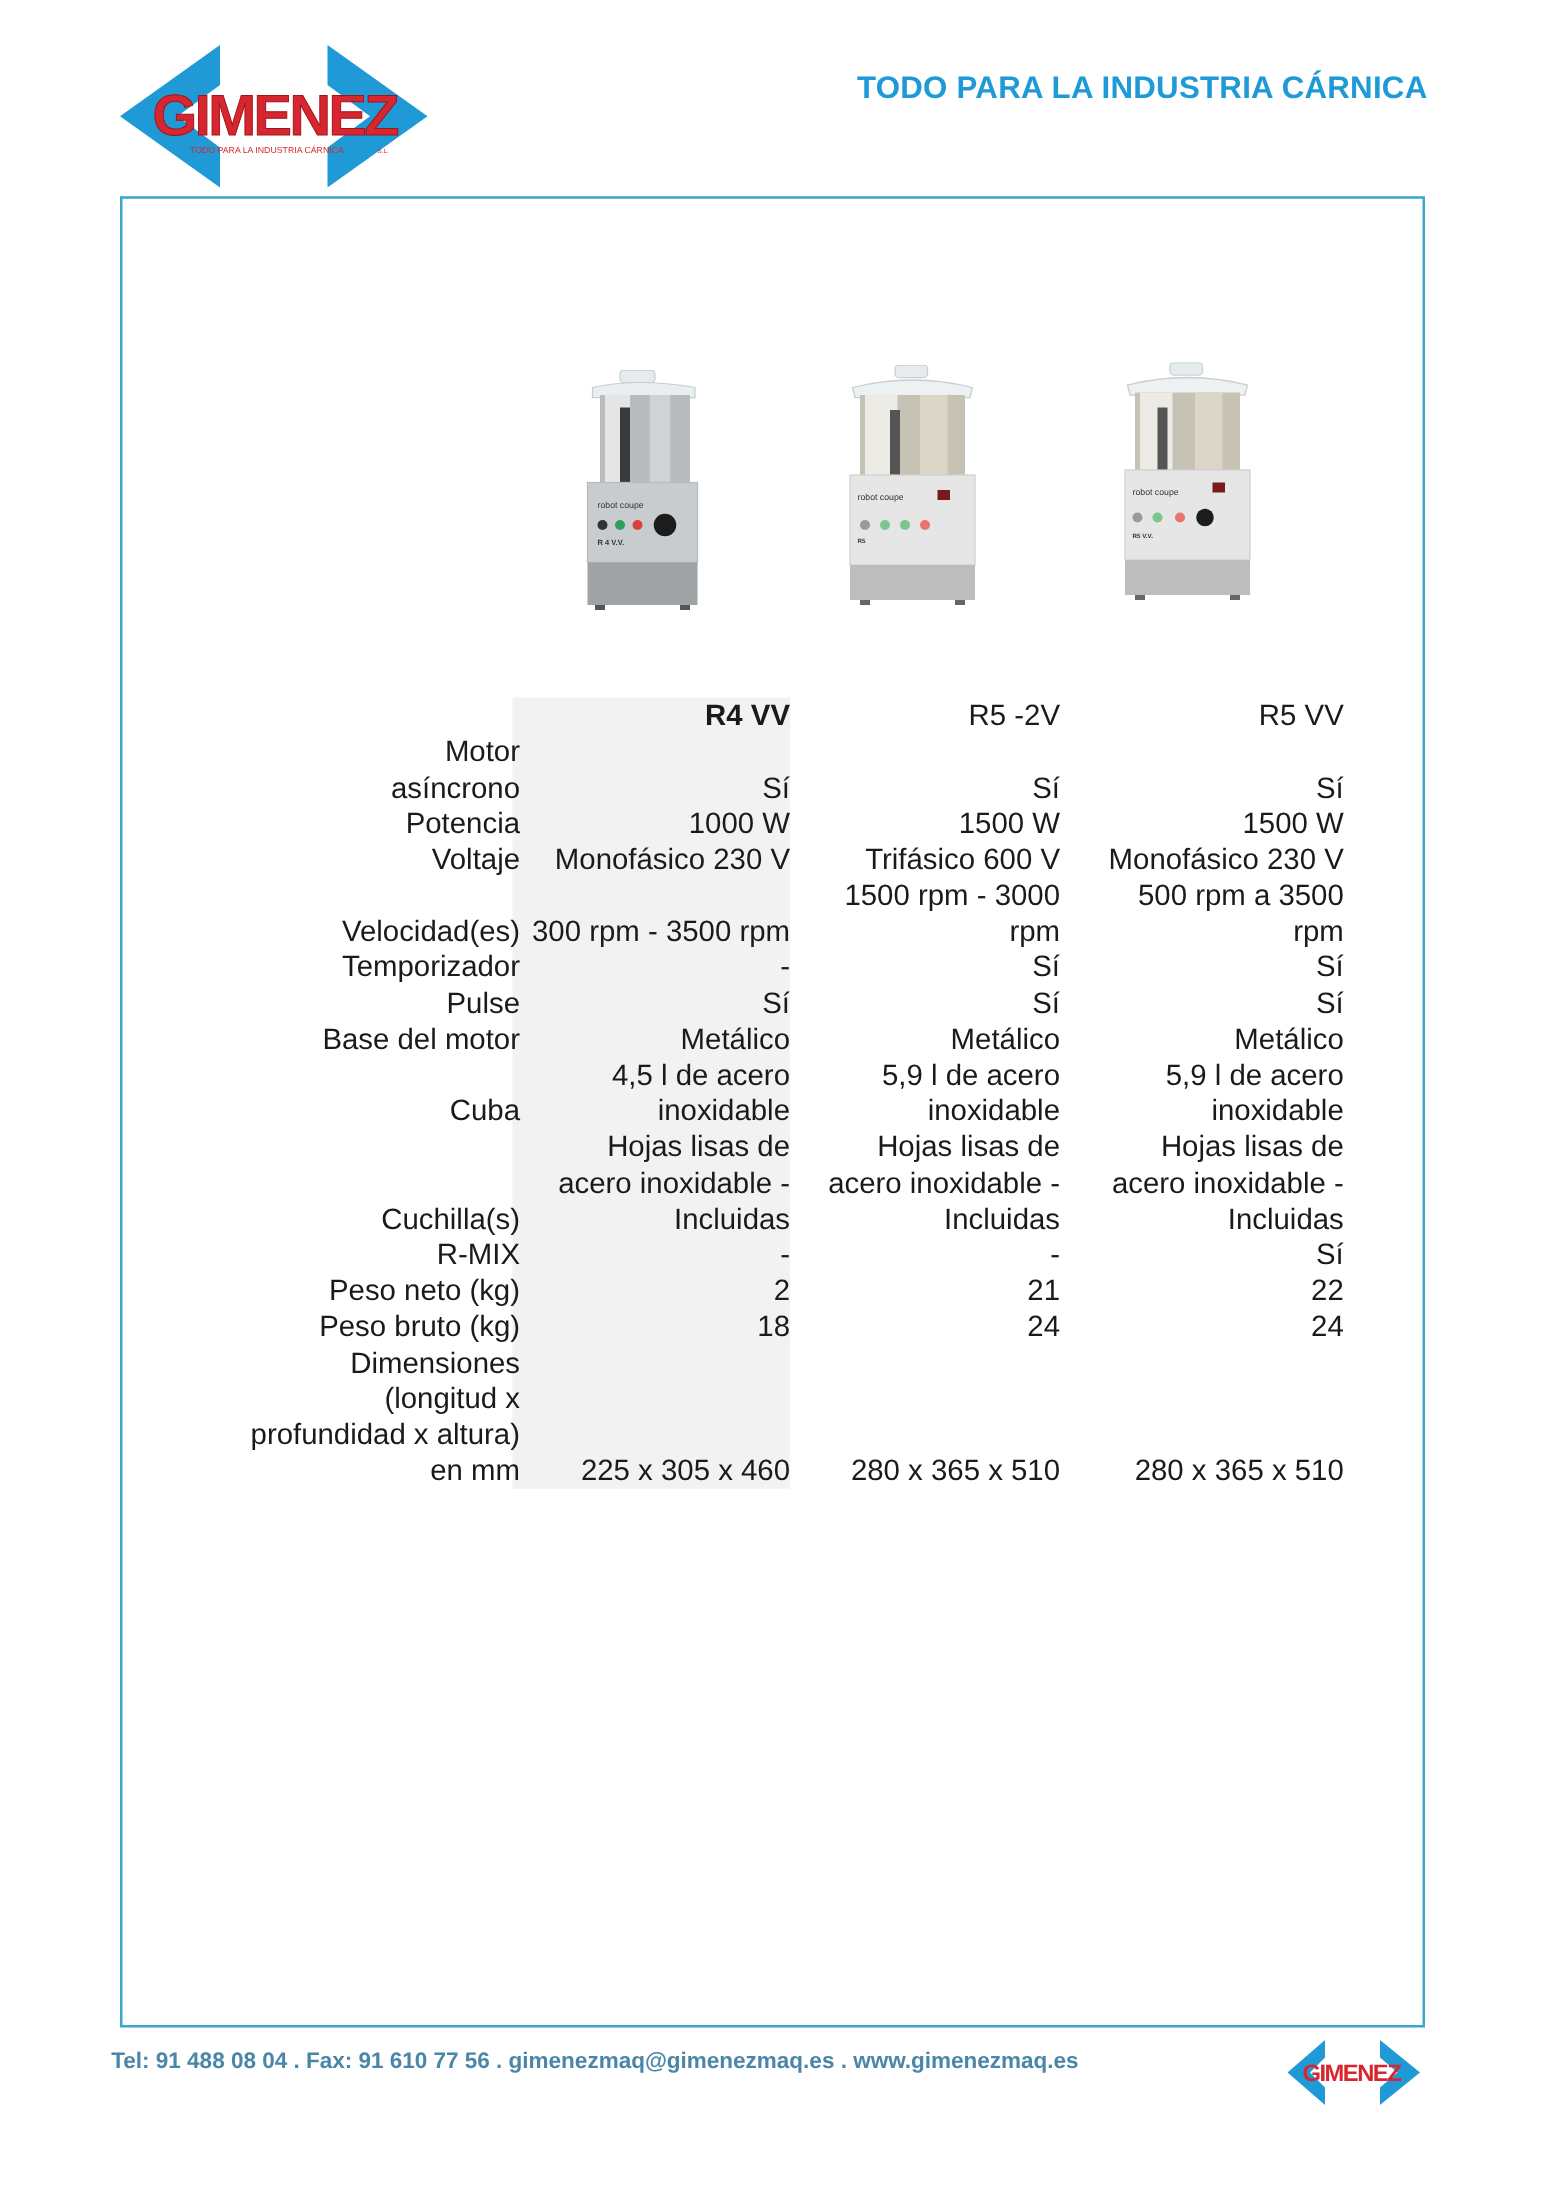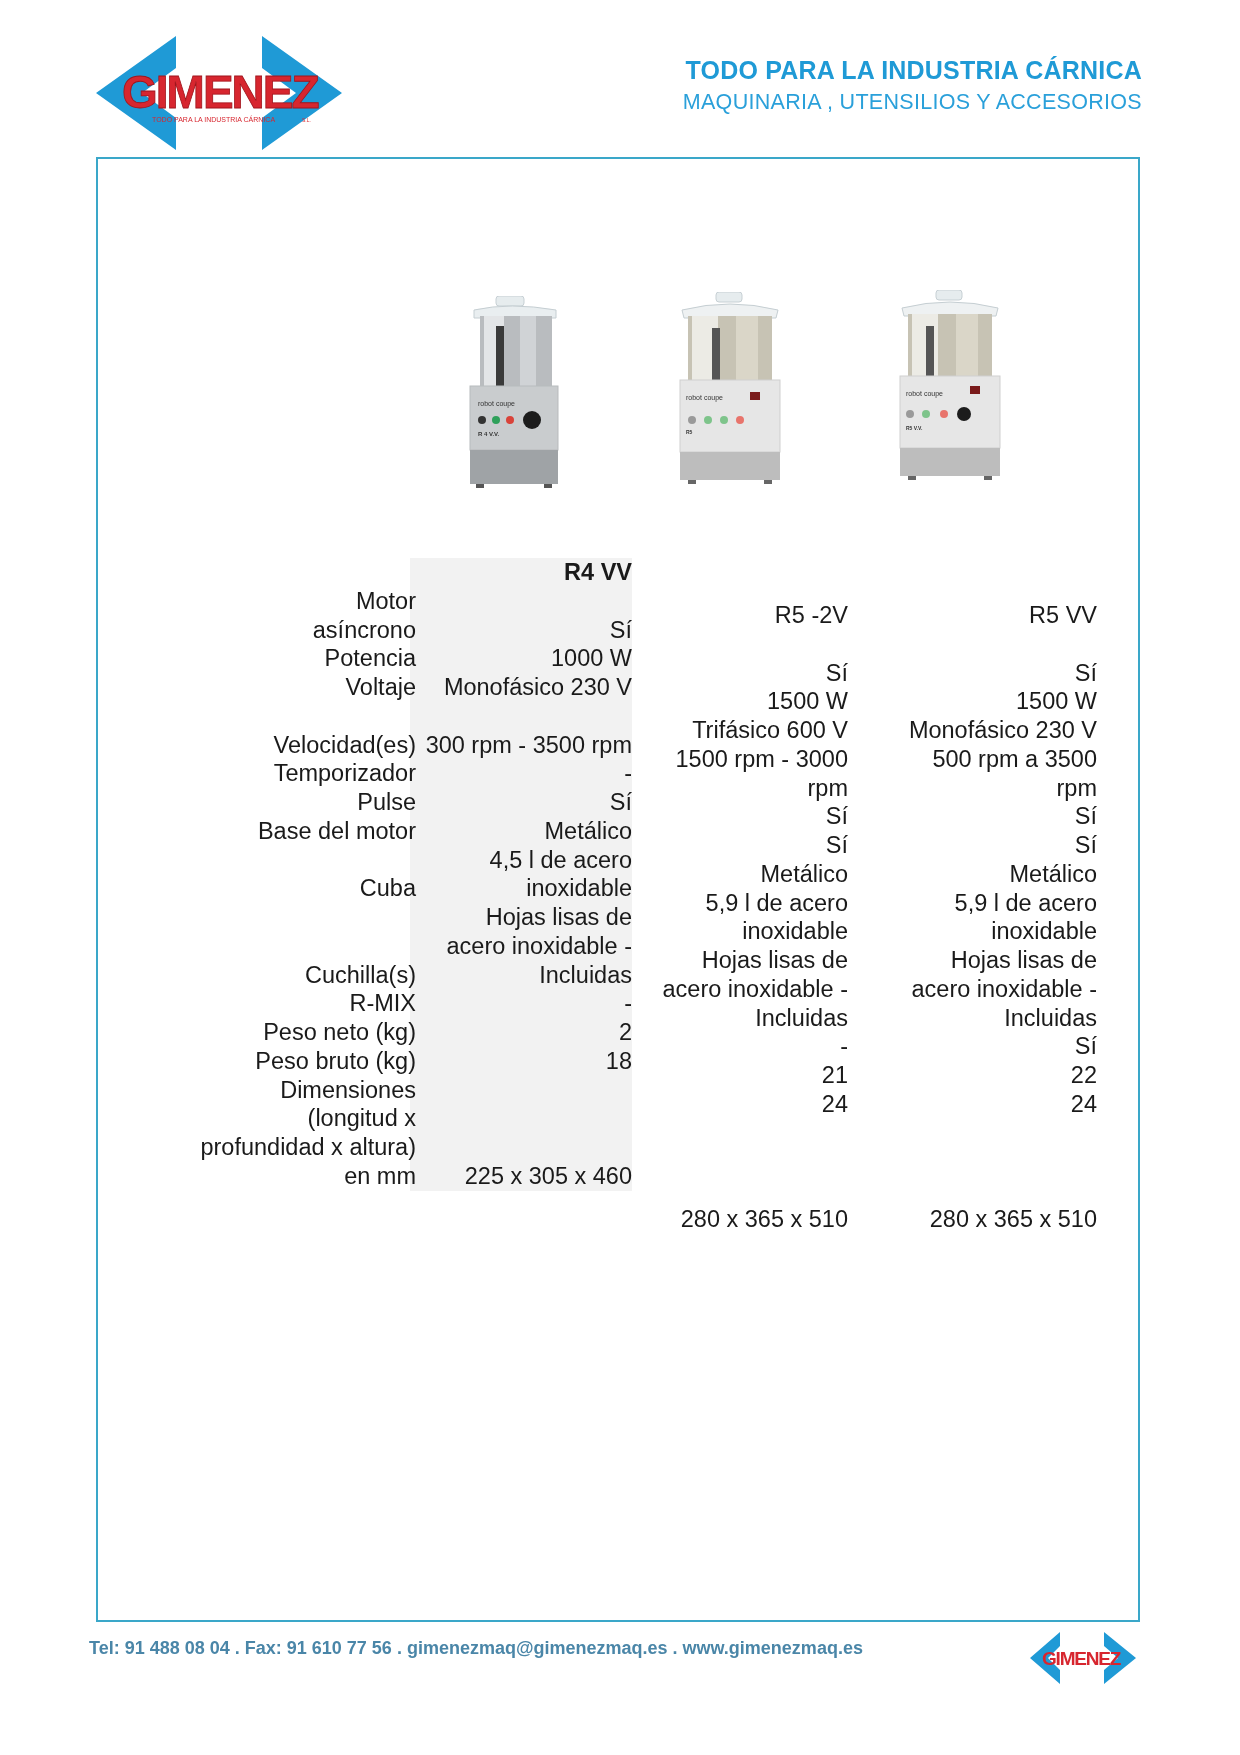--- a/index.html
+++ b/index.html
@@ -12,41 +12,40 @@
   .frame { position: absolute; left: 96px; top: 157px; width: 1044px; height: 1465px;
            border: 2.5px solid #3aa7c9; box-sizing: border-box; }
   .products { position: absolute; top: 290px; left: 0; width: 1240px; height: 220px; }
   .machine { position: absolute; }
   .spec-bg { position: absolute; left: 410px; top: 558px; width: 222px; height: 633px; background: #f2f2f2; }
   .spec { position: absolute; left: 176px; top: 558px; font-size: 23.5px; color: #1a1a1a; line-height: 28.75px; }
   .col { position: absolute; top: 0; text-align: right; }
   .col.label { left: 0; width: 240px; text-align: right; }
   .col.c1 { left: 234px; width: 222px; }
   .col.c2 { left: 450px; width: 222px; }
-  .col.c3 { left: 699px; width: 222px; }
+  .col.c3 { left: 677px; width: 222px; }
   .cell { height: 28.75px; white-space: nowrap; }
   .hdr { font-weight: bold; }
-  .hdr.plain { font-weight: normal; margin-top: 43px; }
+  .hdr.plain { font-weight: normal; }
   .footer { position: absolute; left: 89px; top: 1636px; color: #4a86a8; font-size: 18px; line-height: 24px; font-weight: bold; }
   .footer-logo { position: absolute; left: 1030px; top: 1632px; width: 110px; height: 52px; }
 </style>
 </head>
 <body>
 
 <svg class="logo" viewBox="0 0 262 114">
   <polygon points="80,0 0,57 80,114 80,82 46,57 80,32" fill="#1f9ad6"></polygon>
   <polygon points="166,0 246,57 166,114 166,82 200,57 166,32" fill="#1f9ad6"></polygon>
   <text x="26" y="72" font-family="Liberation Sans, sans-serif" font-weight="bold" font-size="46" fill="#d7262f" stroke="#a0151c" stroke-width="0.8" letter-spacing="-2">GIMENEZ</text>
   <text x="56" y="86" font-family="Liberation Sans, sans-serif" font-size="7" fill="#d7262f">TODO PARA LA INDUSTRIA CÁRNICA</text>
   <text x="206" y="86" font-family="Liberation Sans, sans-serif" font-size="5" fill="#d7262f">S.L.</text>
 </svg>
 
 <div class="tagline">
   <div class="t1">TODO PARA LA INDUSTRIA CÁRNICA</div>
-  <div class="t2">MAQUINARIA , UTENSILIOS Y ACCESORIOS</div>
 </div>
 
 <div class="frame"></div>
 
 <div class="products">
 
   <svg class="machine" style="left:460px; top:6px;" width="110" height="196" viewBox="0 0 110 196">
     <rect x="36" y="0" width="28" height="10" rx="3" fill="#e6ecee" stroke="#c7d0d4"></rect>
     <path d="M14 14 Q50 6 96 14 L96 22 L14 22 Z" fill="#e9eef0" stroke="#c5ced2"></path>
     <rect x="20" y="20" width="72" height="70" fill="#b9bcbf"></rect>

